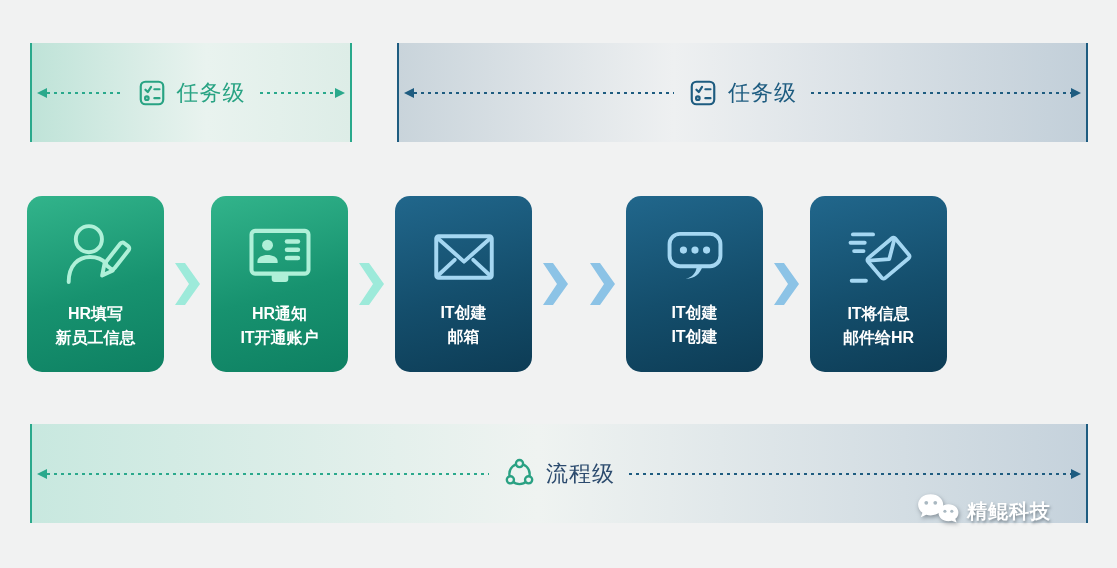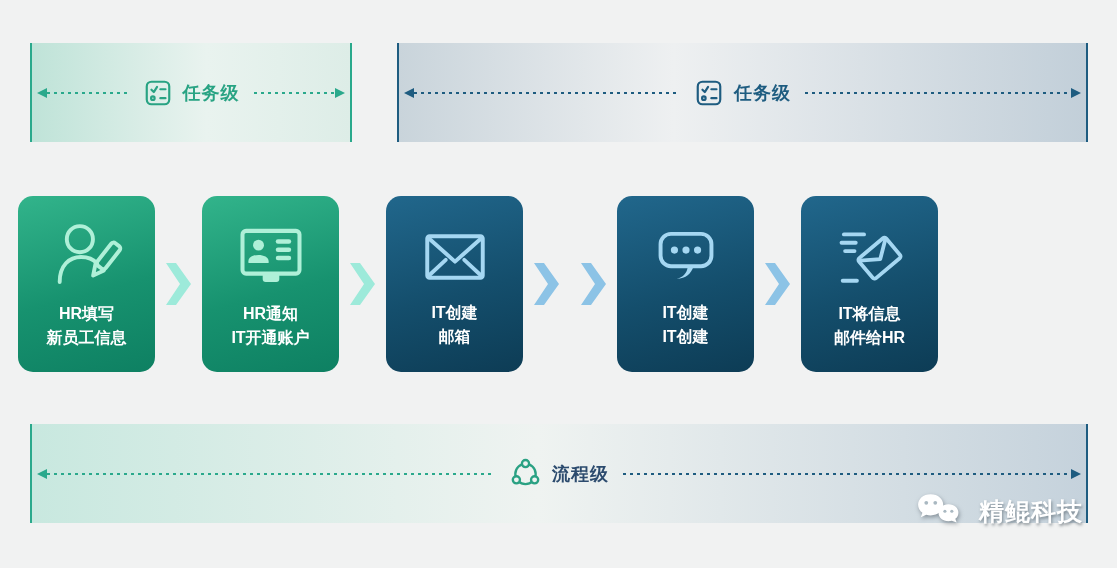--- a/index.html
+++ b/index.html
@@ -32,30 +32,30 @@
   }
   .dash { flex:1; height:2px; }
   .dash.teal { background:repeating-linear-gradient(90deg,#2aa98c 0 3px,transparent 3px 7px); }
   .dash.blue { background:repeating-linear-gradient(90deg,#1e5c80 0 3px,transparent 3px 7px); }
   .tri { width:0; height:0; border-top:5px solid transparent; border-bottom:5px solid transparent; flex:0 0 auto; }
   .tri.l.teal { border-right:10px solid #2aa98c; }
   .tri.r.teal { border-left:10px solid #2aa98c; }
   .tri.l.blue { border-right:10px solid #1e5c80; }
   .tri.r.blue { border-left:10px solid #1e5c80; }
   .bnr-center { display:flex; align-items:center; gap:10px; margin:0 14px; flex:0 0 auto; }
-  .bnr-label { font-size:18px; font-weight:700; letter-spacing:1px; }
+  .bnr-label { font-size:22px; font-weight:400; letter-spacing:1px; }
   .banner-teal .bnr-label, .banner-teal .bnr-icon { color:#28a383; }
   .banner-blue .bnr-label, .banner-blue .bnr-icon { color:#1e5c80; }
   .banner-process .bnr-label { color:#2c4b6e; }
   .banner-process .bnr-icon { color:#2aa183; }
   .bnr-icon { display:flex; }
 
   
   .cards-row {
-    position:absolute; left:18px; top:196px; width:1057px; height:176px;
+    position:absolute; left:27px; top:196px; width:1057px; height:176px;
     display:flex;
   }
   .card {
     width:137px; height:176px; border-radius:15px; color:#fff;
     display:flex; flex-direction:column; align-items:center; justify-content:center;
     gap:7px; flex:0 0 auto;
   }
   .card.green { background:linear-gradient(165deg,#32b48b 0%,#17926f 55%,#0e8062 100%); }
   .card.blue  { background:linear-gradient(165deg,#21678c 0%,#144e6c 55%,#0d3c55 100%); }
   .card-icon { display:flex; }
@@ -67,23 +67,22 @@
   .chev.mint { background:#9deada; }
   .chev.blue { background:#8cc3e6; }
 
   
   .watermark {
     position:absolute; left:916px; top:492px;
     display:flex; align-items:center; gap:7px; color:#ffffff;
   }
   .wm-icon { filter:drop-shadow(1px 2px 2px rgba(60,72,82,.5)); display:flex; }
   .wm-text {
-    font-size:25px; font-weight:700; letter-spacing:1px;
+    font-size:20px; font-weight:700; letter-spacing:1px;
     text-shadow:1px 2px 3px rgba(60,72,82,.55);
-    margin-left:12px;
   }
 </style>
 </head>
 <body>
 
 <div class="stage">
 
   <section class="banner banner-teal">
     <span class="tri l teal"></span>
     <span class="dash teal"></span>

